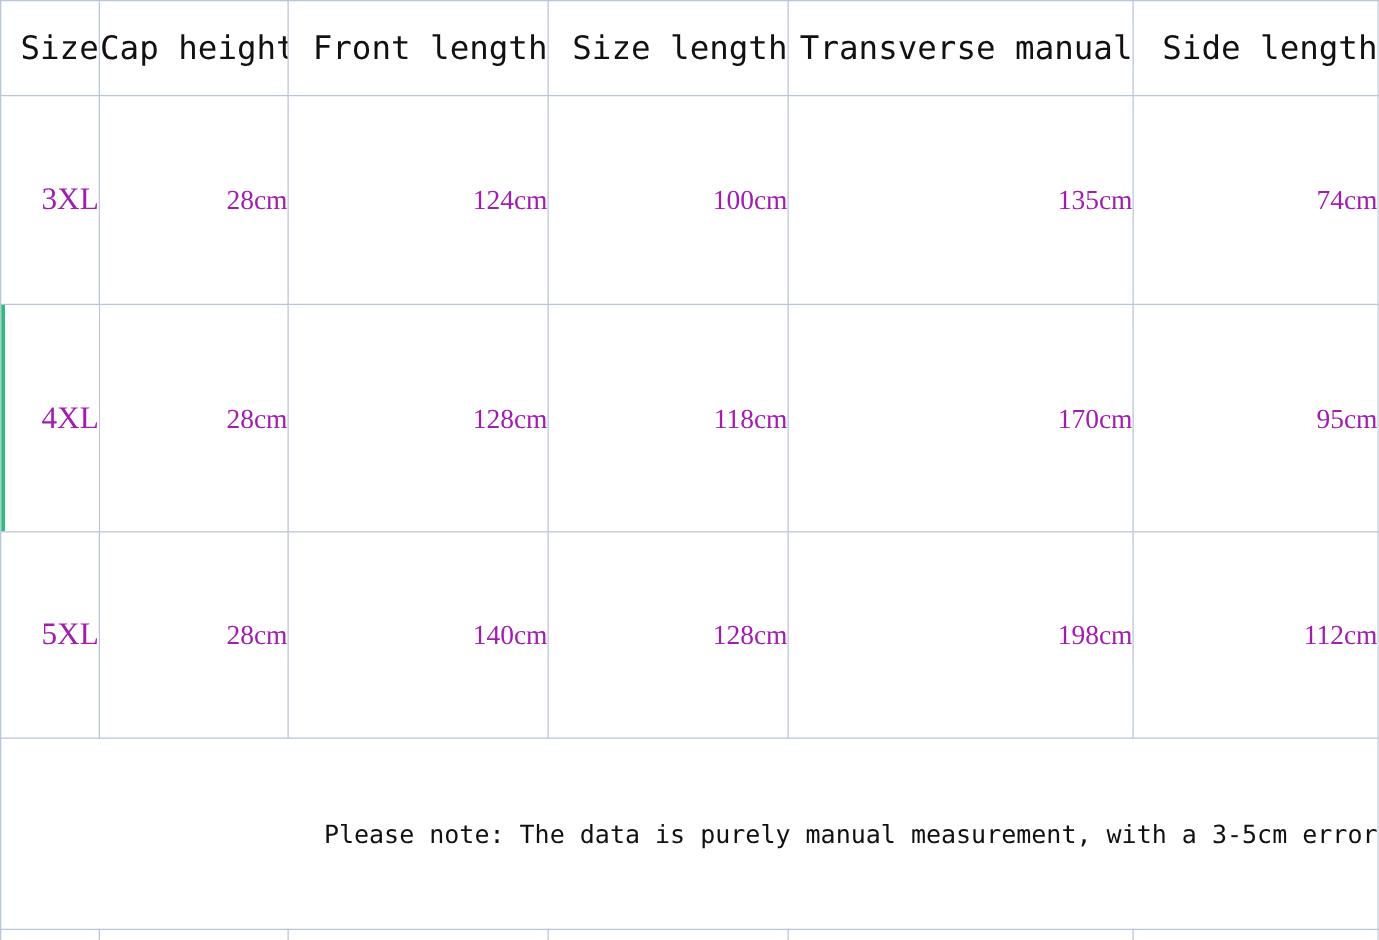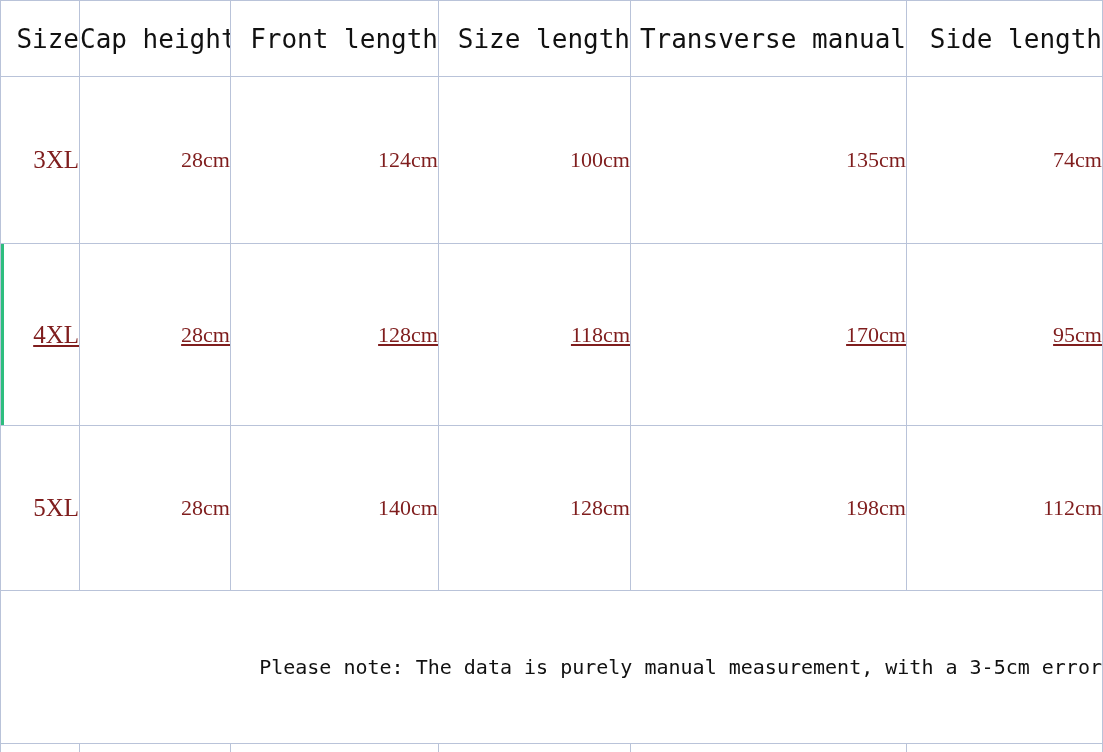--- a/index.html
+++ b/index.html
@@ -46,32 +46,32 @@
     font-family: "DejaVu Sans Mono", "Liberation Mono", monospace;
     font-size: 26px;
     letter-spacing: 0px;
     color: #111111;
     white-space: nowrap;
   }
 
   
   .data-row td {
     font-family: "Liberation Serif", "DejaVu Serif", serif;
-    color: #7f1d1d;
+    color: #a21caf;
     white-space: nowrap;
   }
   .data-row .cell-size {
     font-size: 25px;
   }
   .data-row .cell-val {
     font-size: 22px;
   }
 
   .row-3xl td { height: 166px; }
-  .row-4xl td { height: 181px; text-decoration: underline; }
+  .row-4xl td { height: 181px; }
   .row-5xl td { height: 164px; padding-left: 24px; }
 
   
   .accent-cell {
     position: relative;
   }
   .accent-bar {
     position: absolute;
     left: -1px;
     top: 0;

